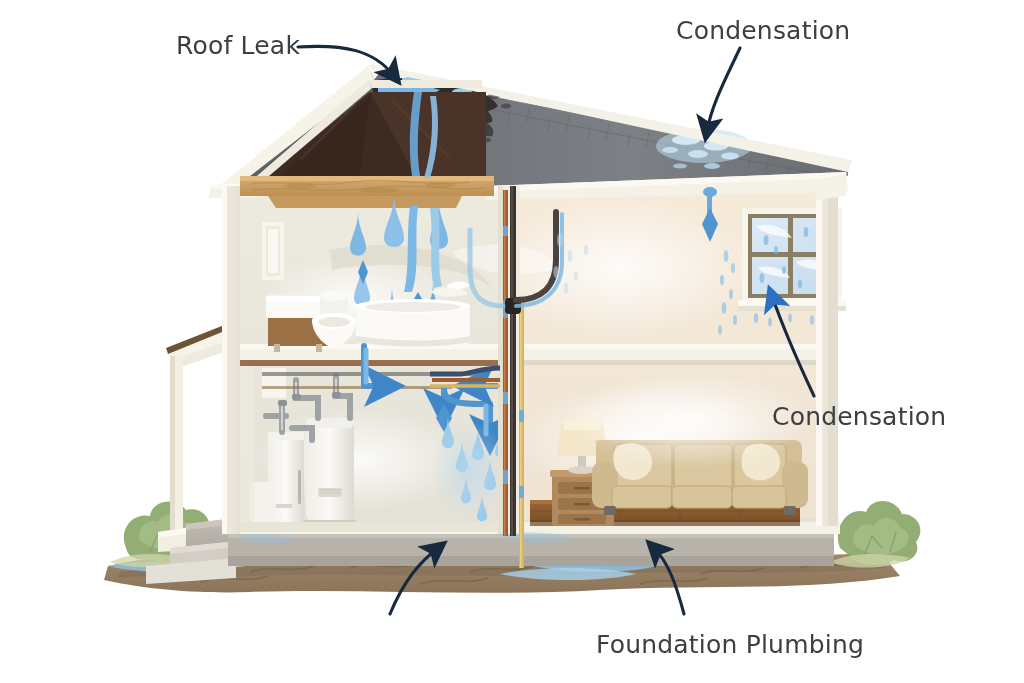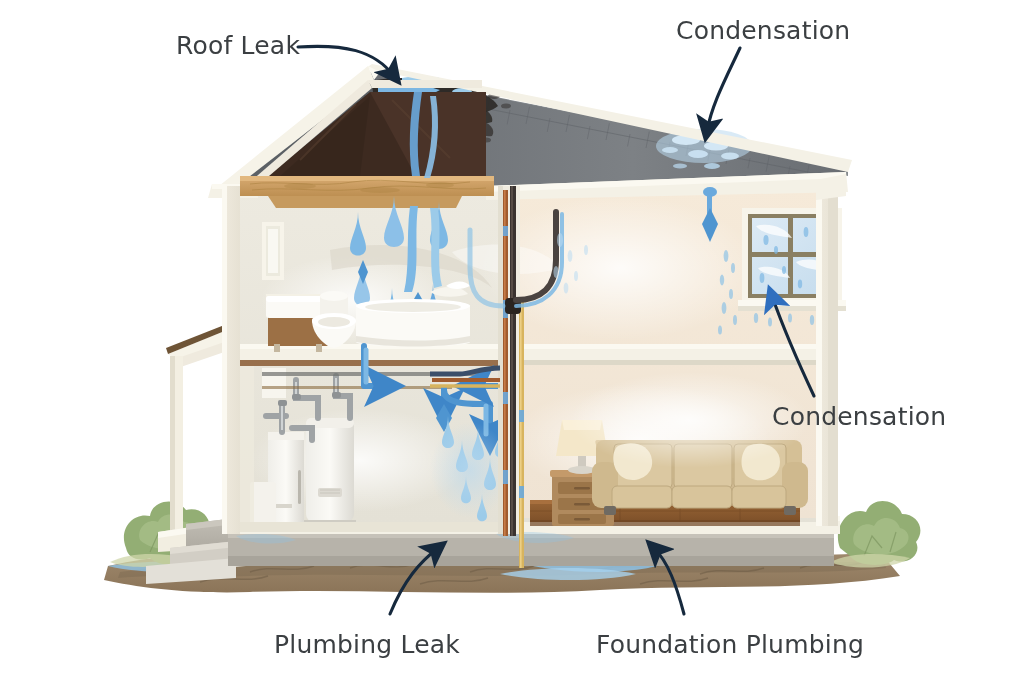--- a/index.html
+++ b/index.html
@@ -632,16 +632,15 @@
     <path d="M684,614 C676,584 668,562 654,548" marker-end="url(#mkDark)"></path>
   </g>
   <g fill="none" stroke="#16293d" stroke-width="3.1" stroke-linecap="round">
     <path d="M814,396 C798,362 784,330 772,296" marker-end="url(#mkBlue)"></path>
   </g>
 </svg>
 
 <div class="lbl" id="lbl-roof-leak">Roof Leak</div>
 <div class="lbl" id="lbl-cond-top">Condensation</div>
 <div class="lbl" id="lbl-cond-right">Condensation</div>
-<div class="lbl" id="lbl-plumb">Plumbing Leak</div>
 <div class="lbl" id="lbl-found">Foundation Plumbing</div>
 
 </div>
 
 </body></html>

